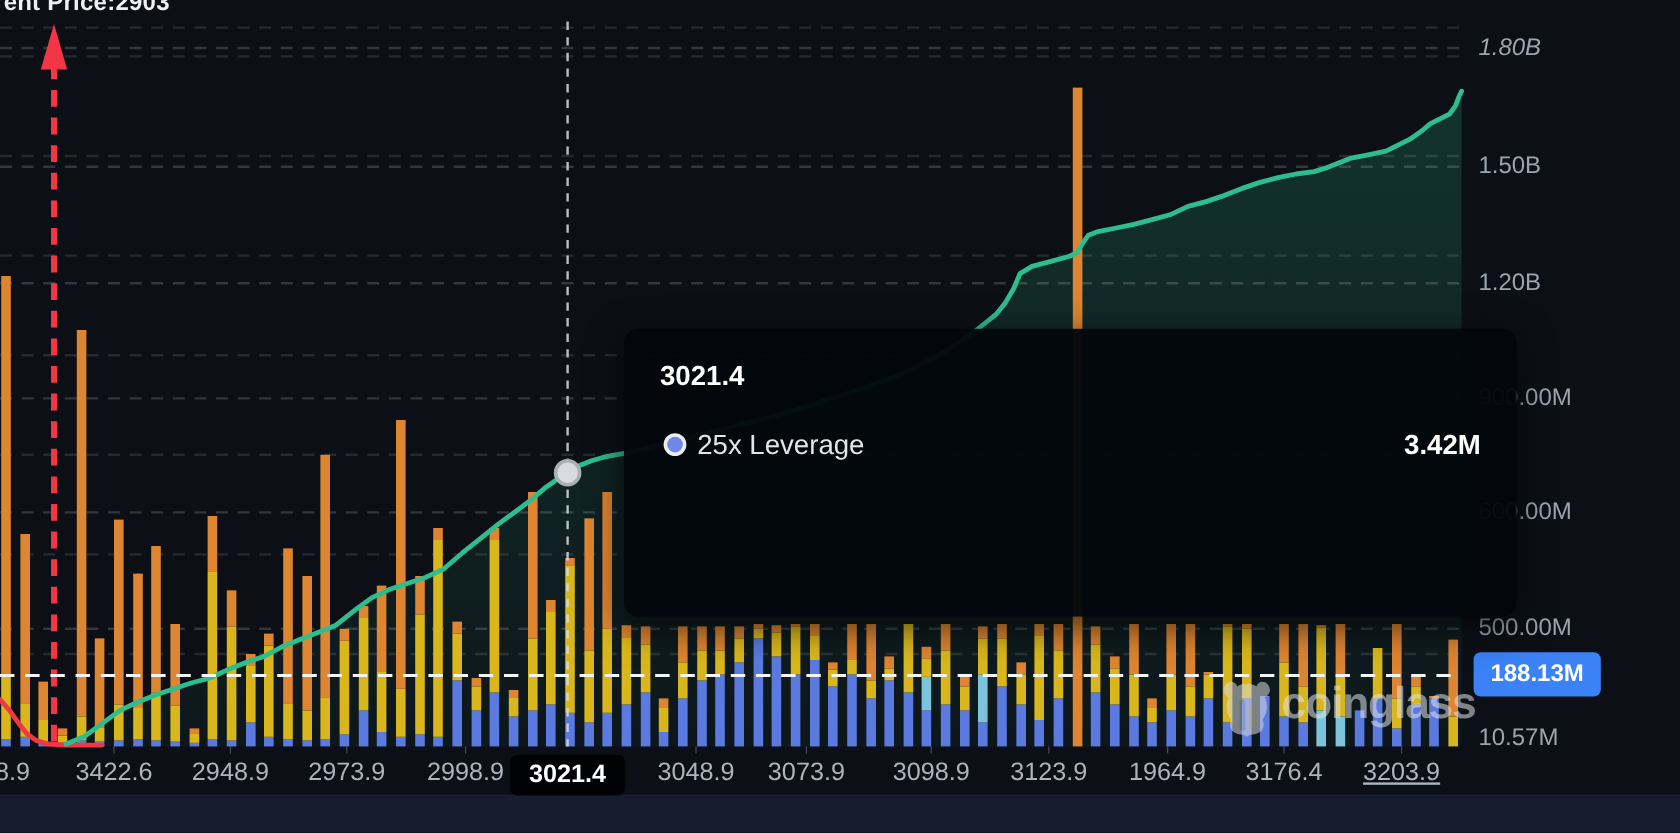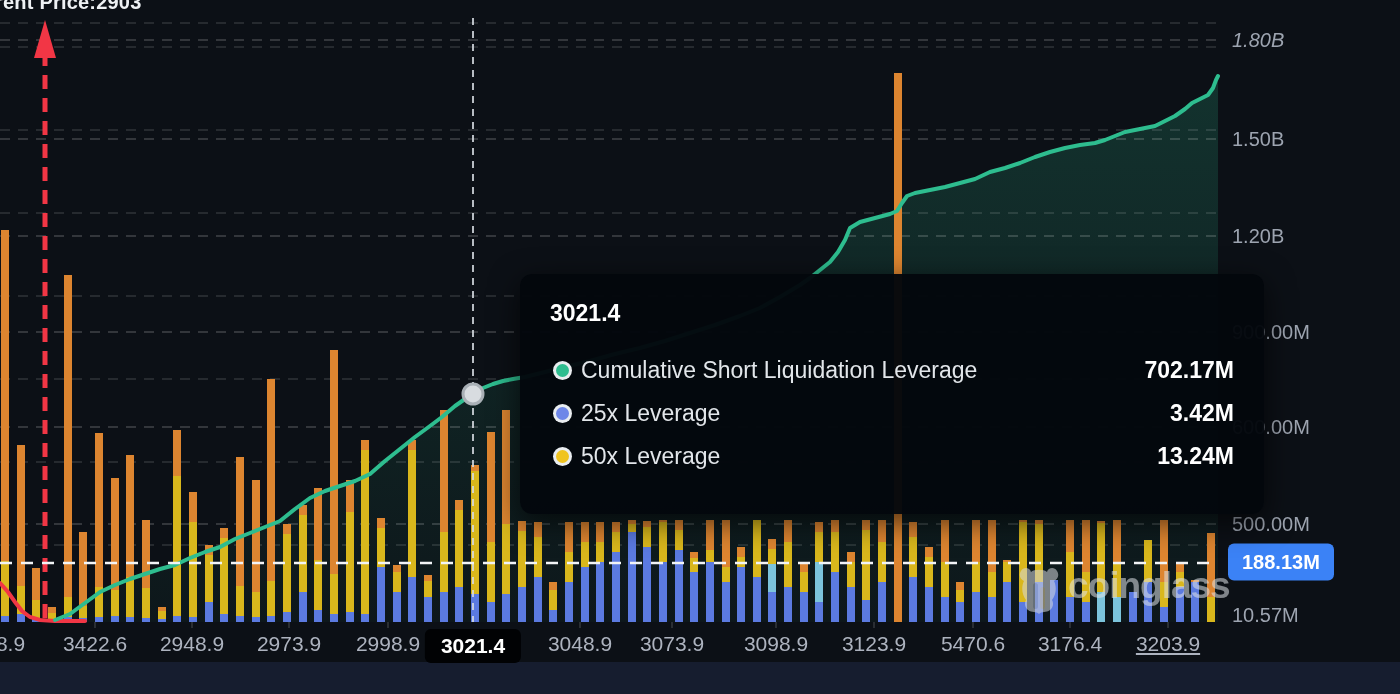--- a/index.html
+++ b/index.html
@@ -326,53 +326,43 @@
   <div id="x-axis">
       <div class="x-label" style="left: -7px;">2898.9</div>
       <div class="x-label" style="left: 95px;">3422.6</div>
       <div class="x-label" style="left: 192px;">2948.9</div>
       <div class="x-label" style="left: 289px;">2973.9</div>
       <div class="x-label" style="left: 388px;">2998.9</div>
       <div class="x-label" style="left: 580px;">3048.9</div>
       <div class="x-label" style="left: 672px;">3073.9</div>
       <div class="x-label" style="left: 776px;">3098.9</div>
       <div class="x-label" style="left: 874px;">3123.9</div>
-      <div class="x-label" style="left: 973px;">5470.6</div>
+      <div class="x-label" style="left: 973px;">1964.9</div>
       <div class="x-label" style="left: 1070px;">3176.4</div>
       <div class="x-label" style="left: 1168px; text-decoration: underline;">3203.9</div>
       <div class="x-badge" style="left: 473px;">3021.4</div>
     </div>
   <div id="y-axis">
       <div class="y-label" style="top: 40px; font-style: italic;">1.80B</div>
       <div class="y-label" style="top: 139px;">1.50B</div>
       <div class="y-label" style="top: 236px;">1.20B</div>
       <div class="y-label" style="top: 332px;">900.00M</div>
       <div class="y-label" style="top: 427px;">600.00M</div>
       <div class="y-label" style="top: 524px;">500.00M</div>
       <div class="y-label" style="top: 615px;">10.57M</div>
       <div class="y-badge" style="top: 562px;">188.13M</div>
     </div>
 
   <div id="tooltip">
     <div id="tooltip-title">3021.4</div>
     <div id="tooltip-rows">
         <div class="tt-row">
-          <span class="tt-dot" style="background: rgb(46, 189, 143);"></span>
-          <span class="tt-label">Cumulative Short Liquidation Leverage</span>
-          <span class="tt-value">702.17M</span>
-        </div>
-        <div class="tt-row">
           <span class="tt-dot" style="background: rgb(110, 135, 232);"></span>
           <span class="tt-label">25x Leverage</span>
           <span class="tt-value">3.42M</span>
-        </div>
-        <div class="tt-row">
-          <span class="tt-dot" style="background: rgb(240, 196, 32);"></span>
-          <span class="tt-label">50x Leverage</span>
-          <span class="tt-value">13.24M</span>
         </div>
       </div>
   </div>
 
   <div id="watermark">
     <svg width="50" height="52" viewBox="0 0 50 52">
       <path fill="#d6d9de" d="M7,6 C10,1 16,3 17,7 C20,4 30,4 33,7 C34,3 40,1 43,6 C46,11 43,15 40,16
         C43,22 42,30 38,35 C40,38 39,43 36,45 C32,48 28,46 25,49 C22,46 18,48 14,45 C11,43 10,38 12,35
         C8,30 7,22 10,16 C7,15 4,11 7,6 Z"></path>
       <rect x="19" y="18" width="5" height="26" rx="2.5" fill="#aeb6c4"></rect>

